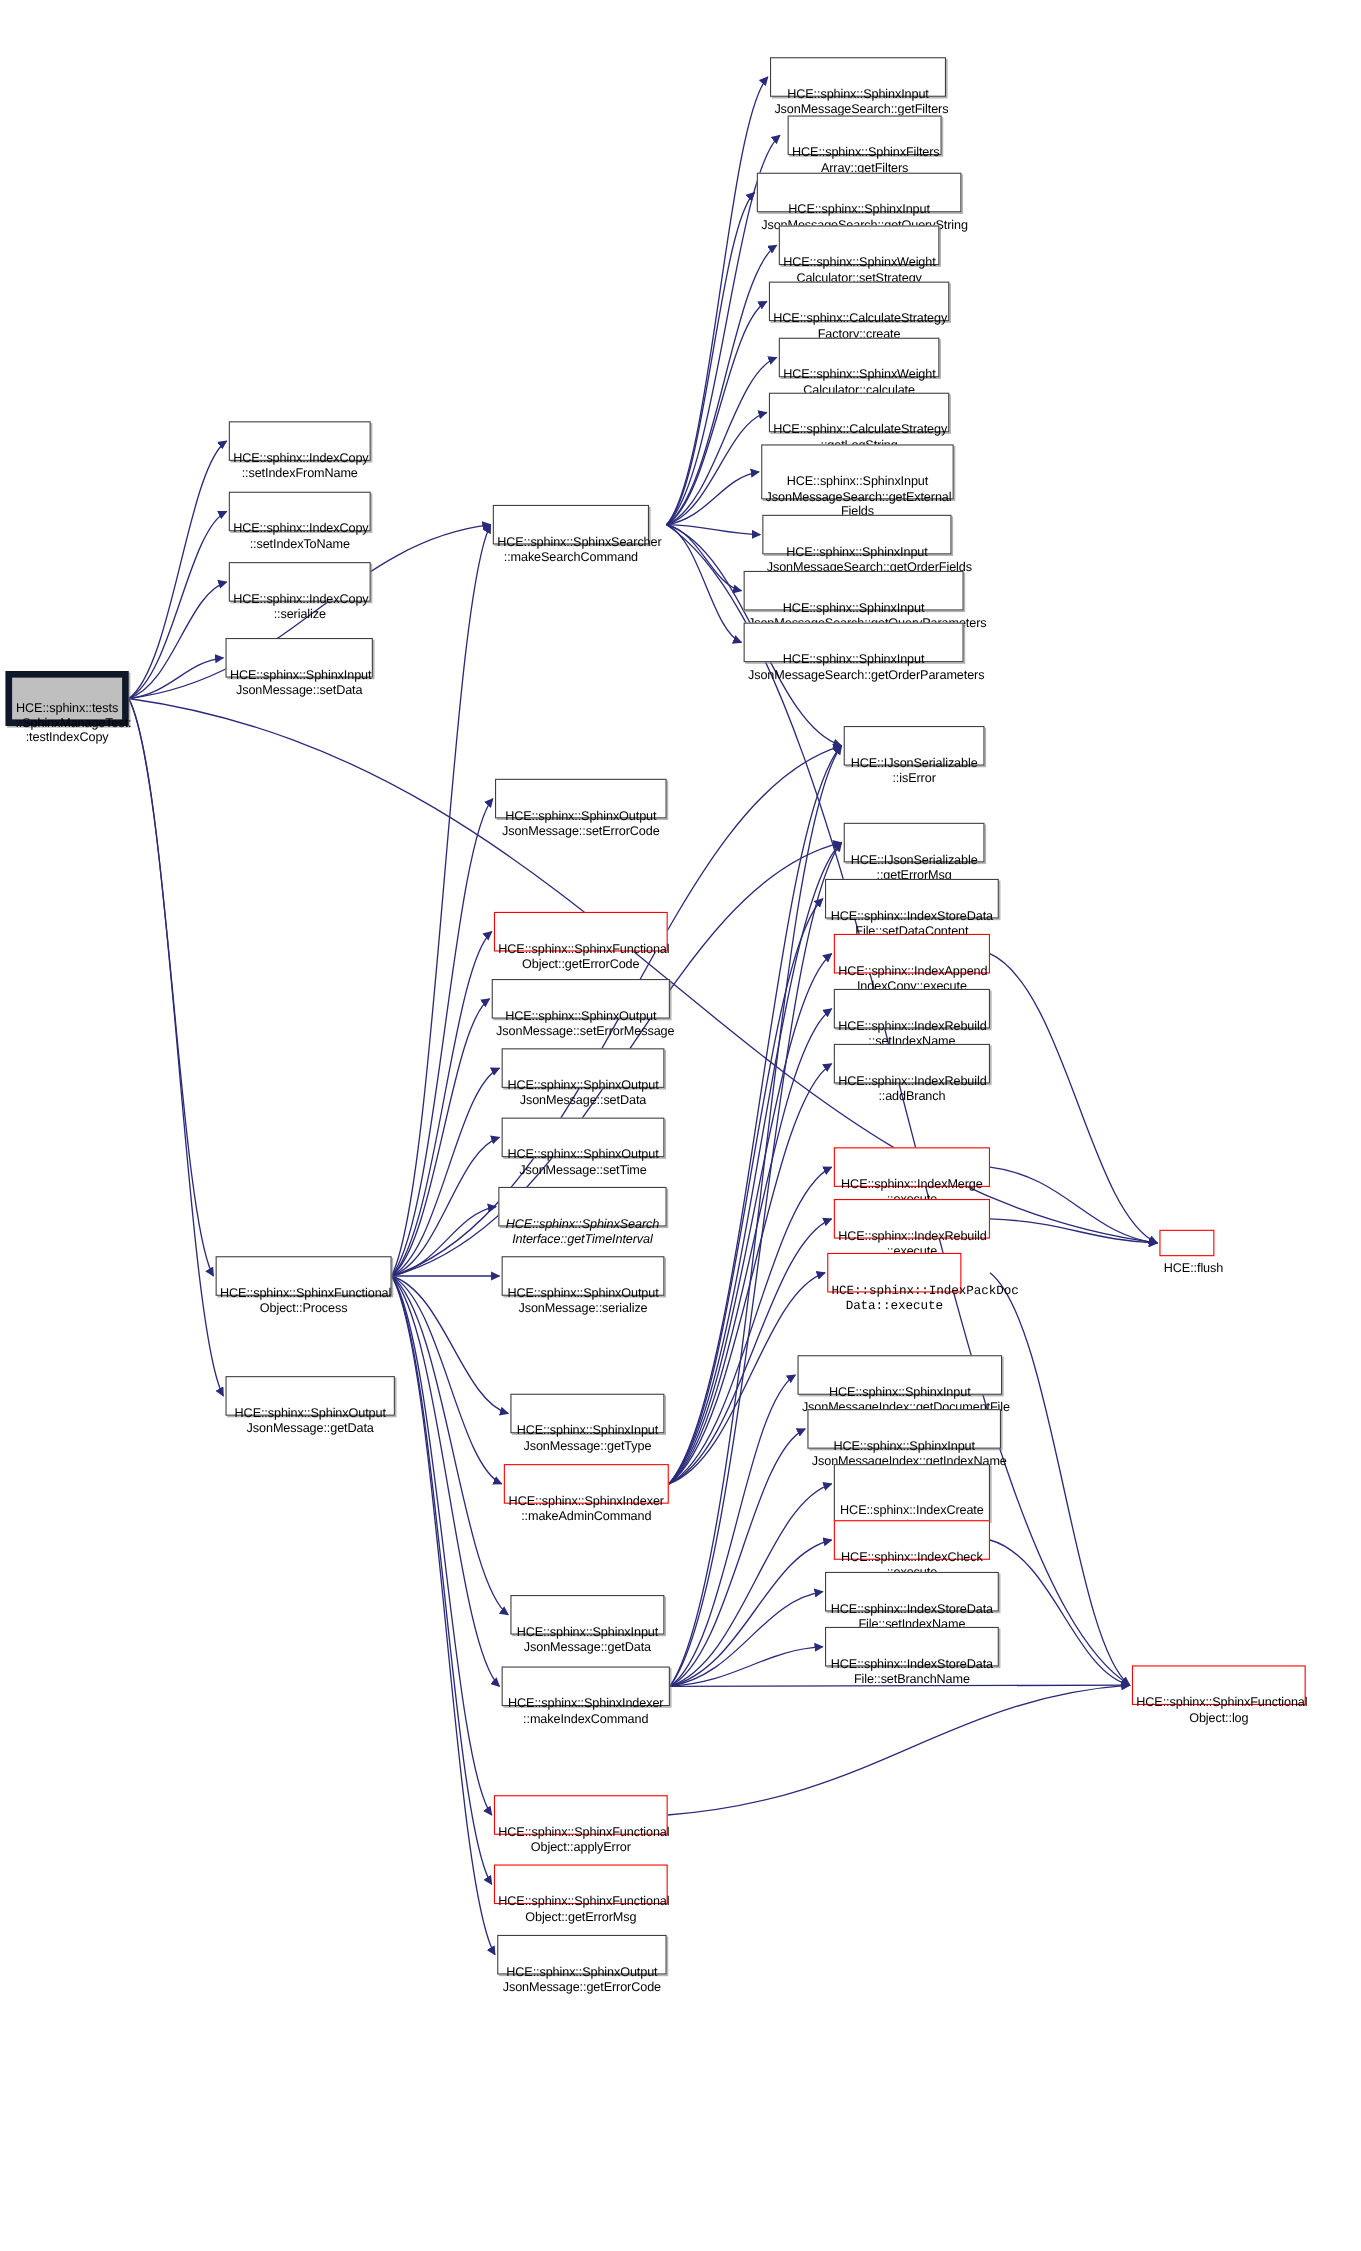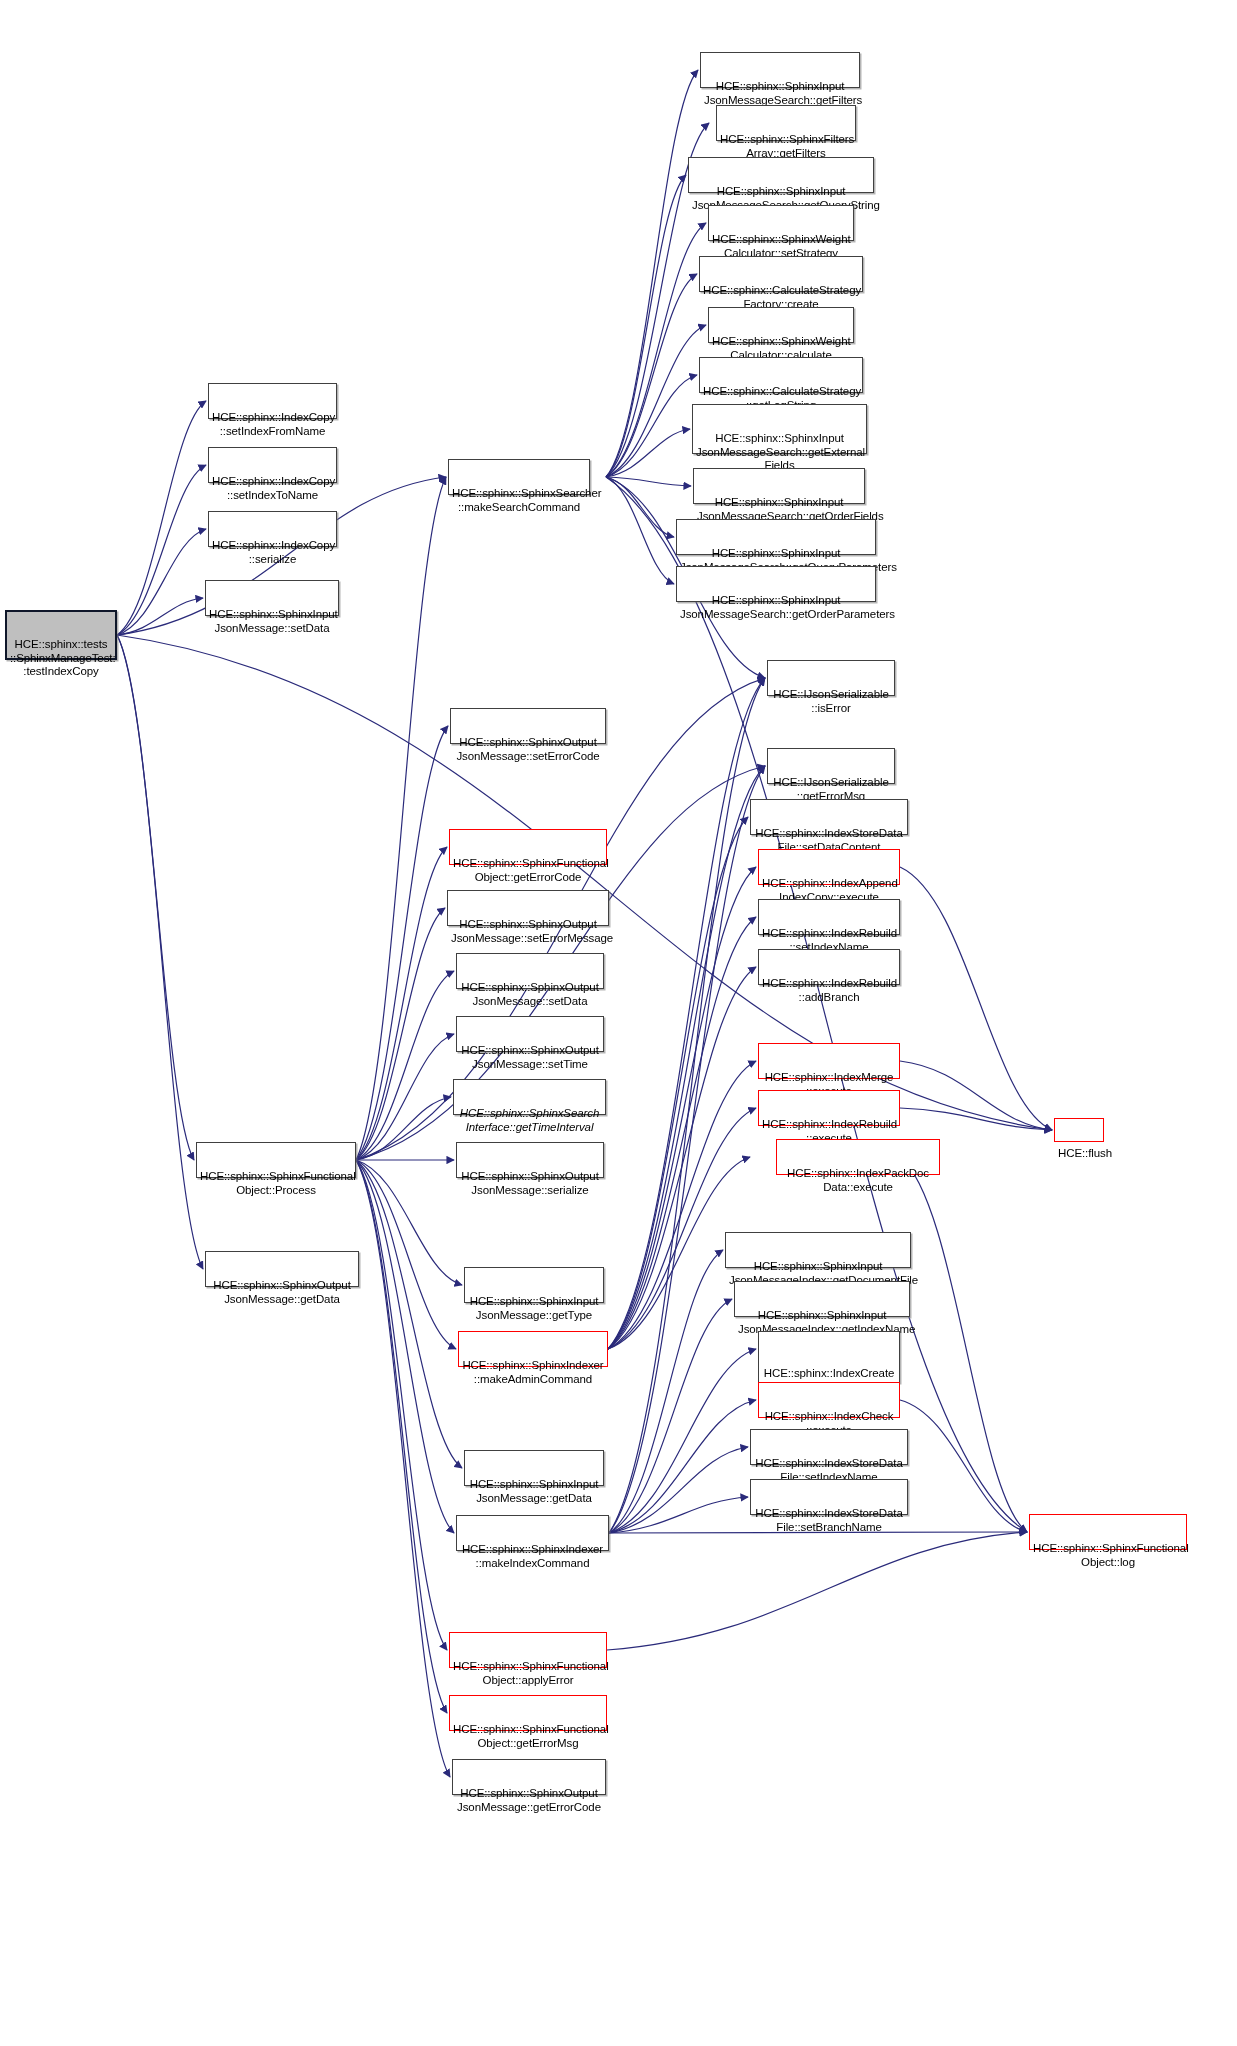--- a/index.html
+++ b/index.html
@@ -40,21 +40,21 @@
     padding: 1px 3px;
     white-space: pre-line;
     box-shadow: 1.5px 1.5px 0 0 rgba(120,120,120,0.55);
   }
   .node.red {
     border: 1.6px solid #ff0000;
     box-shadow: none;
   }
   .node.root {
     background: #bfbfbf;
-    border: 2px solid #0f172a;
+    border: 6px solid #0f172a;
   }
   .node-label {
     display: block;
     width: 100%;
     margin-top: 47px;
   }
 </style>
 </head>
 <body>
 
@@ -208,21 +208,21 @@
       <div class="node red" style="left: 758px; top: 849px; width: 142px; height: 36px;"><span class="node-label">HCE::sphinx::IndexAppend
 IndexCopy::execute</span></div>
       <div class="node" style="left: 758px; top: 899px; width: 142px; height: 36px;"><span class="node-label">HCE::sphinx::IndexRebuild
 ::setIndexName</span></div>
       <div class="node" style="left: 758px; top: 949px; width: 142px; height: 36px;"><span class="node-label">HCE::sphinx::IndexRebuild
 ::addBranch</span></div>
       <div class="node red" style="left: 758px; top: 1043px; width: 142px; height: 36px; text-align: center;"><span class="node-label">HCE::sphinx::IndexMerge
 ::execute</span></div>
       <div class="node red" style="left: 758px; top: 1090px; width: 142px; height: 36px;"><span class="node-label">HCE::sphinx::IndexRebuild
 ::execute</span></div>
-      <div class="node red" style="left: 776px; top: 1139px; width: 164px; height: 36px;"><span class="node-label">HCE::sphinx::IndexPackDoc
+      <div class="node red" style="left: 752px; top: 1139px; width: 122px; height: 36px; font-family: Liberation Mono, monospace;"><span class="node-label">HCE::sphinx::IndexPackDoc
 Data::execute</span></div>
       <div class="node" style="left: 725px; top: 1232px; width: 186px; height: 36px;"><span class="node-label">HCE::sphinx::SphinxInput
 JsonMessageIndex::getDocumentFile</span></div>
       <div class="node" style="left: 734px; top: 1281px; width: 176px; height: 36px;"><span class="node-label">HCE::sphinx::SphinxInput
 JsonMessageIndex::getIndexName</span></div>
       <div class="node" style="left: 758px; top: 1331px; width: 142px; height: 52px;"><span class="node-label">HCE::sphinx::IndexCreate
 ::setIndexName</span></div>
       <div class="node red" style="left: 758px; top: 1382px; width: 142px; height: 36px;"><span class="node-label">HCE::sphinx::IndexCheck
 ::execute</span></div>
       <div class="node" style="left: 750px; top: 1429px; width: 158px; height: 36px;"><span class="node-label">HCE::sphinx::IndexStoreData

